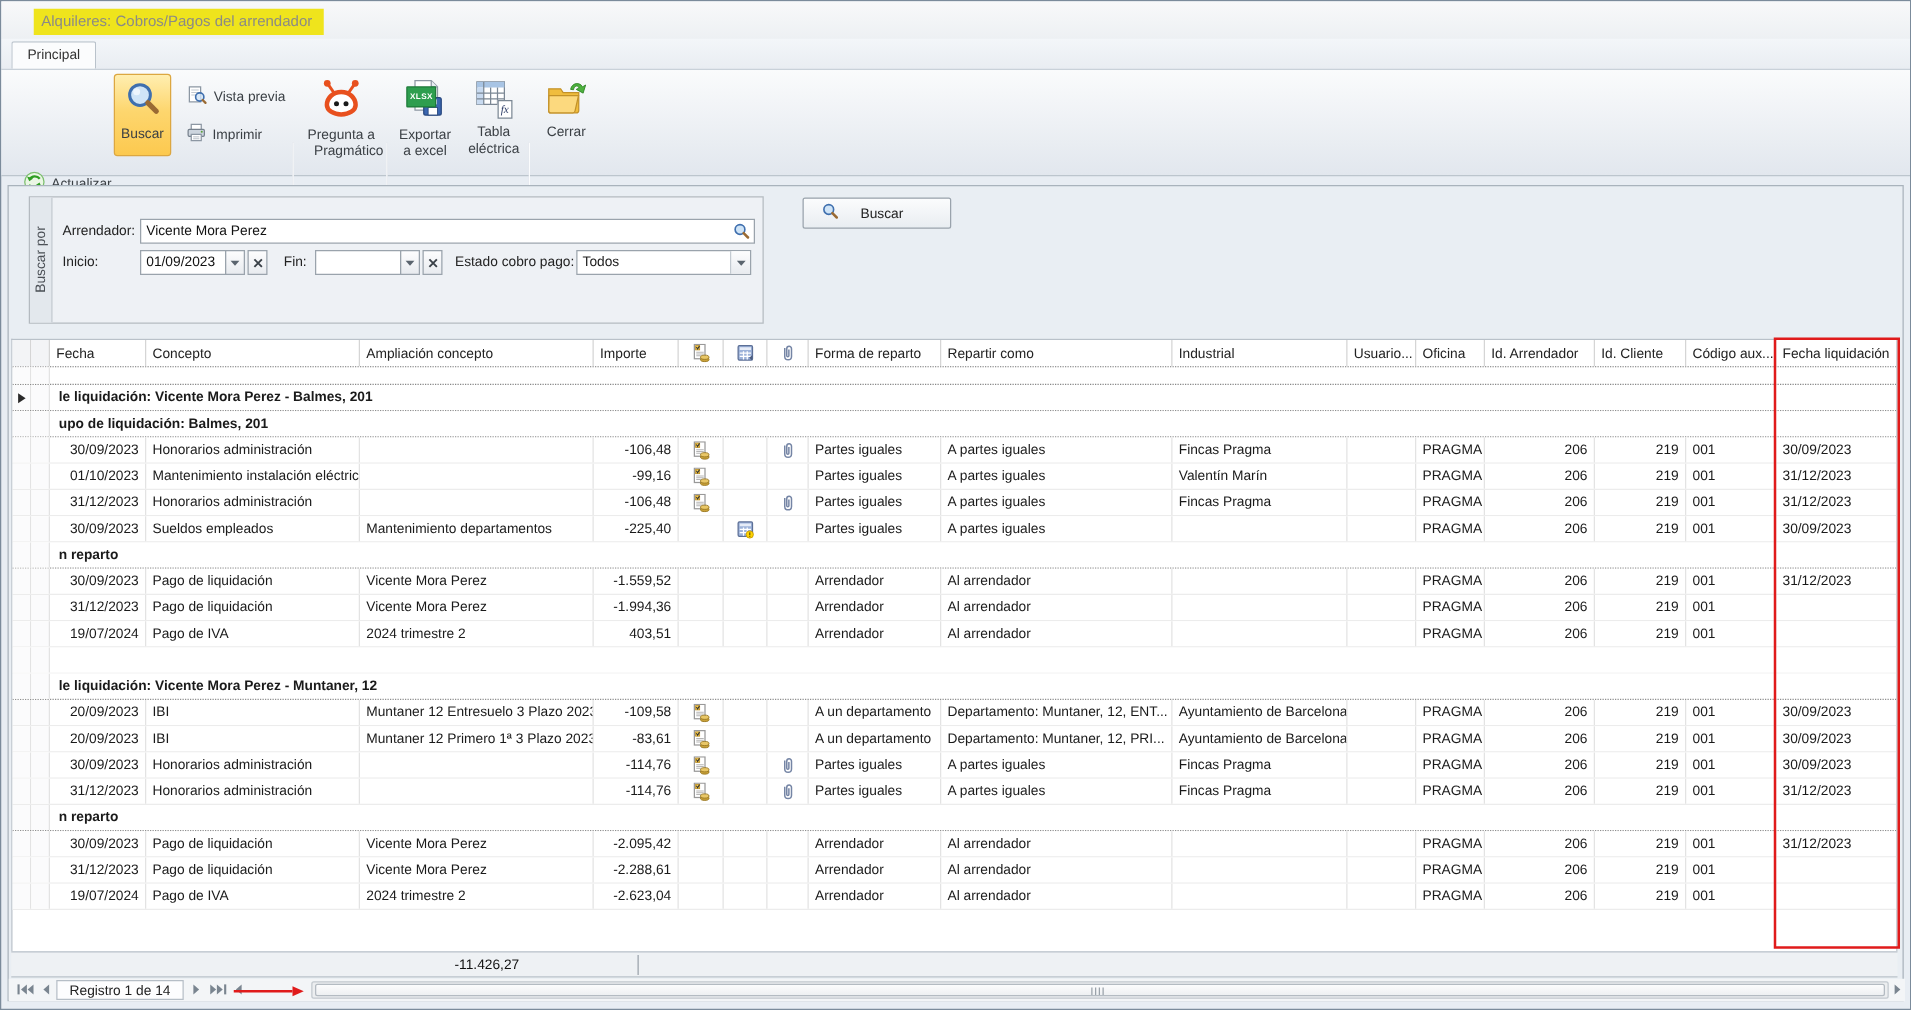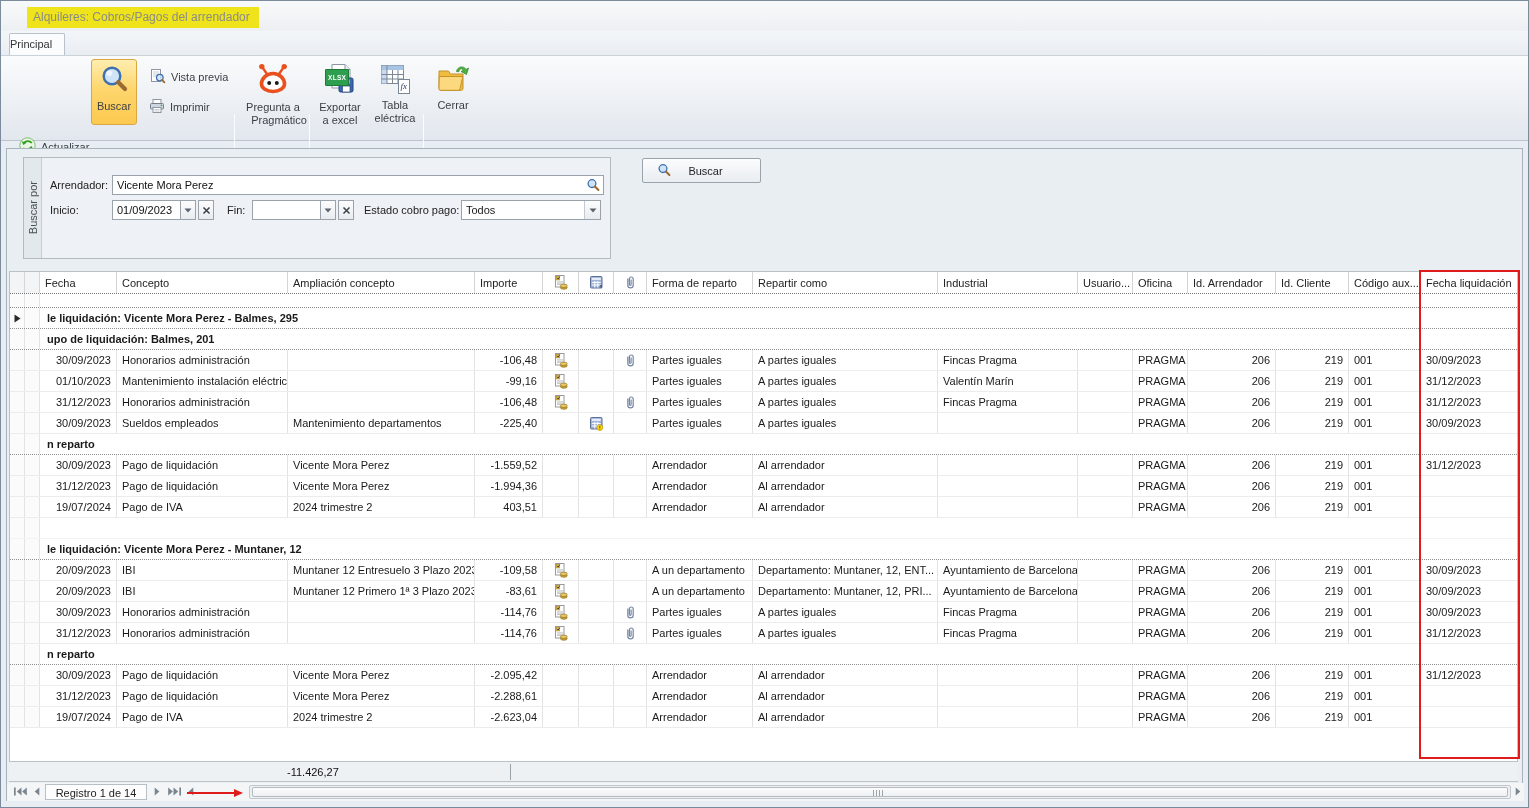--- a/index.html
+++ b/index.html
@@ -14,23 +14,23 @@
     background:linear-gradient(#f8f9fa,#edf0f3); }
   .app-icon { position:absolute; left:8px; top:7px; width:16px; height:16px; }
   .title-hl { position:absolute; left:26px; top:6px; background:var(--hl,#efe41c);
     padding:3px 9px 4px 6px; color:#8b8b85; font-size:12px; white-space:nowrap; }
   .winctl { position:absolute; top:9px; width:22px; height:15px; display:flex;
     align-items:center; justify-content:center; cursor:default; }
   .winctl.min { right:85px; } .winctl.res { right:47px; } .winctl.cls { right:13px; }
   
   .tabstrip { position:absolute; left:0; top:30px; right:0; height:24px;
     background:linear-gradient(#f3f6f9,#e9edf2); }
-  .tab { position:absolute; left:8px; top:2px; width:56px; height:22px;
+  .tab { position:absolute; left:8px; top:2px; width:68px; height:22px;
     background:#fbfcfd; border:1px solid #b9c2cb; border-bottom:none;
-    border-radius:2px 2px 0 0; text-align:left; padding-top:4px; color:#333; }
+    border-radius:2px 2px 0 0; text-align:center; padding-top:4px; color:#333; }
   
   .ribbon { position:absolute; left:0; top:54px; right:0; height:86px;
     background:linear-gradient(#fafbfc,#e9edf2 70%,#e2e7ee);
     border-top:1px solid #c9d1d9; border-bottom:1px solid #bcc5cd; }
   .rbtn { position:absolute; display:flex; align-items:center; gap:5px;
     padding:3px 6px; border-radius:3px; color:#3a3f44; white-space:nowrap; }
   .rbtn-big { position:absolute; display:flex; flex-direction:column; align-items:center;
     justify-content:flex-start; gap:3px; border-radius:3px; color:#3a3f44;
     text-align:center; line-height:13px; padding-top:4px; }
   .rbtn-big.selected { background:linear-gradient(#ffeeb0,#fdd66e 45%,#fcc94f);
@@ -94,21 +94,21 @@
   .tcell.a-right { text-align:right; }
   .tcell.t-icon { display:flex; align-items:center; justify-content:center; padding:0; }
   .tcell.ind { background:#fbfbfc; padding:0; display:flex; align-items:center;
     justify-content:center; }
   .gspan { flex:1 1 auto; font-weight:bold; padding:4px 0 0 7px; white-space:nowrap;
     overflow:hidden; }
   
   .gfooter { position:absolute; left:8px; top:760px; width:1509px; height:21px;
     background:#eef1f4; border-top:1px solid #bac2ca; border-bottom:1px solid #bac2ca; }
   .total-cell { position:absolute; left:278px; top:2px; width:224px; height:16px;
-    text-align:left; padding-right:18px; border-right:1px solid #9aa2aa; color:#111;
+    text-align:center; padding-right:18px; border-right:1px solid #9aa2aa; color:#111;
     padding-top:2px; }
   .statusbar { position:absolute; left:6px; top:782px; width:1517px; height:18px;
     background:#f3f5f7; }
   .navbtn { position:absolute; top:4px; display:flex; align-items:center;
     justify-content:center; }
   .record-box { position:absolute; left:38px; top:1px; width:102px; height:16px;
     background:#fdfdfe; border:1px solid #b6bec6; text-align:center; padding-top:2px;
     color:#222; }
   .hscroll-track { position:absolute; left:242px; top:2px; width:1262px; height:14px;
     background:#eceef0; border:1px solid #c2c8ce; border-radius:2px; }
@@ -340,21 +340,21 @@
           <div class="tcell ind" style="width: 15px;"></div>
           <div class="gspan"></div>
         </div>
         <div class="trow group">
           <div class="tcell ind" style="width: 15px;">
             <svg width="7" height="9" viewBox="0 0 7 9">
               <path d="M0.5 0.5 L6.5 4.5 L0.5 8.5 Z" fill="#2a2a2a"></path>
             </svg>
           </div>
           <div class="tcell ind" style="width: 15px;"></div>
-          <div class="gspan">le liquidación: Vicente Mora Perez - Balmes, 295</div>
+          <div class="gspan">le liquidación: Vicente Mora Perez - Balmes, 201</div>
         </div>
         <div class="trow group">
           <div class="tcell ind" style="width: 15px;"></div>
           <div class="tcell ind" style="width: 15px;"></div>
           <div class="gspan">upo de liquidación: Balmes, 201</div>
         </div>
         <div class="trow data">
           <div class="tcell t-indicator ind" style="width: 15px;"></div>
           <div class="tcell t-indicator ind" style="width: 15px;"></div>
           <div class="tcell a-right" style="width: 77px;">30/09/2023</div>

